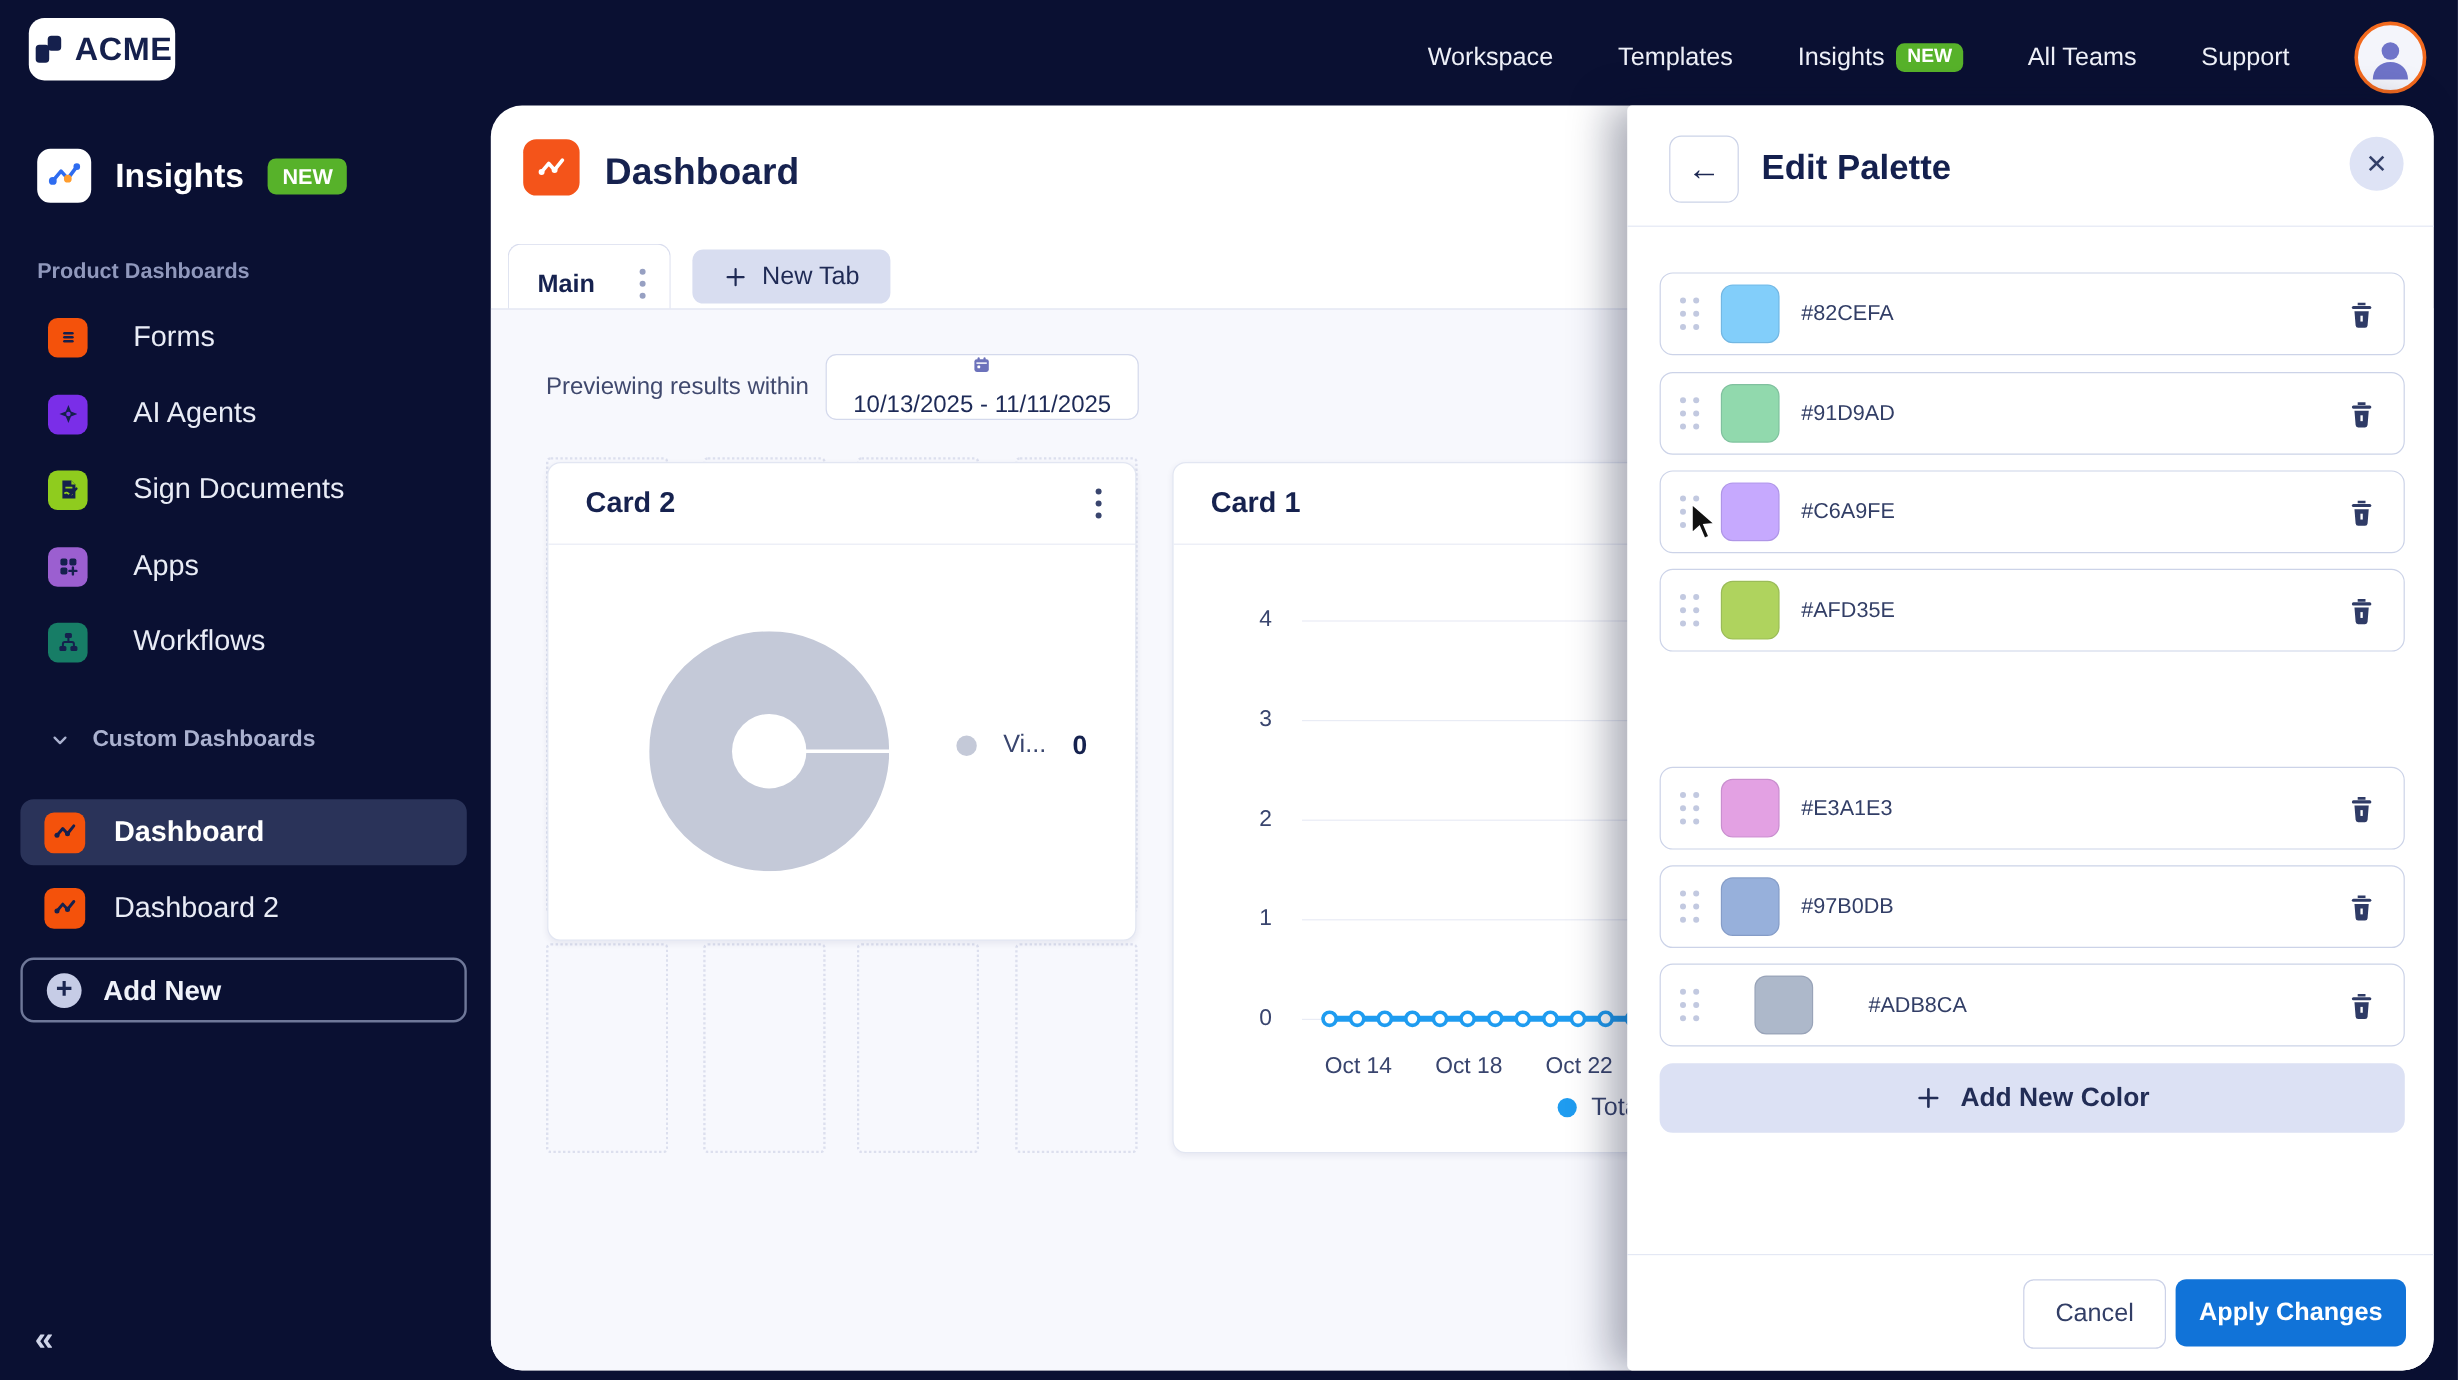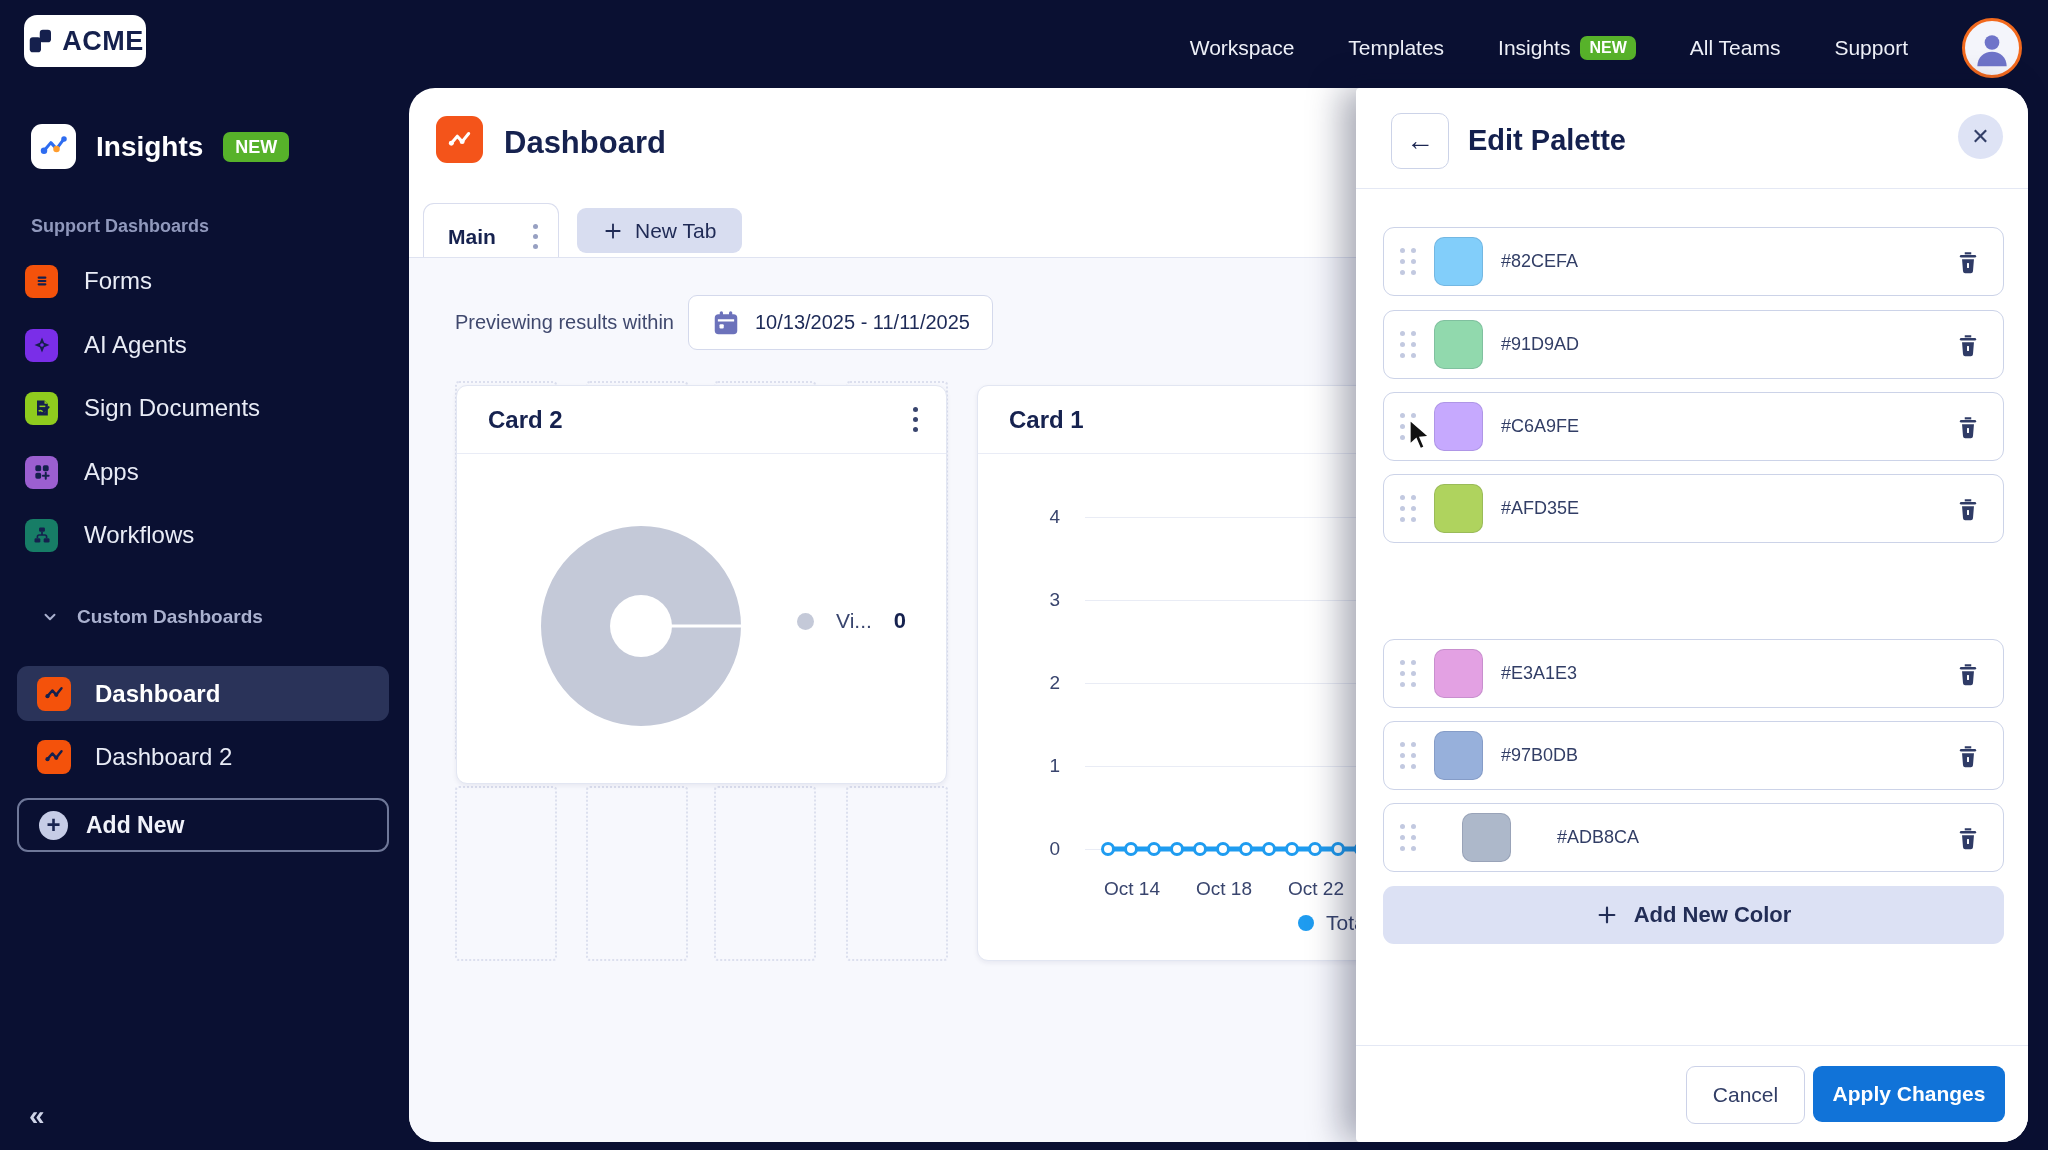--- a/index.html
+++ b/index.html
@@ -14,21 +14,21 @@
   .nav-item{color:#eef0f8;font-size:21px;display:flex;align-items:center;gap:10px;cursor:default;}
   .badge-new{background:#57b22a;color:#fff;font-weight:700;border-radius:7px;padding:4px 9px;font-size:16px;line-height:1;}
   #avatar{width:54px;height:54px;border-radius:50%;background:#f4f5fb;border:3px solid #f2691d;display:flex;align-items:center;justify-content:center;overflow:hidden;}
 
   
   #sidebar{position:absolute;left:0;top:88px;bottom:0;width:409px;}
   #sb-product{position:absolute;left:31px;top:36px;display:flex;align-items:center;gap:20px;}
   #sb-product .sb-logo{width:45px;height:45px;background:#fff;border-radius:11px;display:flex;align-items:center;justify-content:center;}
   #sb-product .sb-title{color:#fff;font-size:28px;font-weight:700;}
   .section-label{color:#9098bc;font-size:18px;font-weight:700;}
-  .sb-item{position:absolute;left:25px;display:flex;align-items:center;gap:26px;height:42px;}
+  .sb-item{position:absolute;left:40px;display:flex;align-items:center;gap:38px;height:42px;}
   .sb-icon{width:33px;height:33px;border-radius:8px;display:flex;align-items:center;justify-content:center;flex:0 0 auto;}
   .sb-label{color:#e9ecf6;font-size:24px;}
   .sb-row-sel{position:absolute;left:17px;width:372px;height:55px;border-radius:11px;display:flex;align-items:center;gap:24px;padding-left:20px;box-sizing:border-box;}
   .sb-row-sel .sb-icon{width:34px;height:34px;}
   #add-new-btn{position:absolute;left:17px;top:710px;width:372px;height:54px;border:2px solid #6f7899;border-radius:11px;display:flex;align-items:center;gap:18px;padding-left:20px;box-sizing:border-box;cursor:pointer;}
   #add-new-btn .plus-circ{width:29px;height:29px;border-radius:50%;background:#c6cce6;color:#1a2550;font-size:24px;font-weight:700;display:flex;align-items:center;justify-content:center;line-height:1;}
   #add-new-btn span.lbl{color:#f0f2fa;font-size:23px;font-weight:600;}
   #collapse{position:absolute;left:29px;bottom:18px;color:#cfd4e8;font-size:28px;font-weight:700;cursor:pointer;}
 
   
@@ -37,21 +37,21 @@
   #main-title{position:absolute;left:95px;top:37px;font-size:31px;font-weight:700;color:#16224f;}
   #tab-main{position:absolute;left:14px;top:115px;width:136px;height:66px;background:#fff;border:1px solid #d9ddee;border-bottom:none;border-radius:11px 11px 0 0;display:flex;align-items:center;box-sizing:border-box;}
   #tab-main .t-lbl{margin-left:24px;font-size:21px;font-weight:700;color:#16224f;}
   .kebab{display:inline-flex;flex-direction:column;gap:5px;align-items:center;cursor:pointer;}
   .kebab i{width:5px;height:5px;border-radius:50%;background:#97a0c2;display:block;}
   #tab-main .kebab{margin-left:auto;margin-right:20px;}
   #new-tab-btn{position:absolute;left:168px;top:120px;height:45px;padding:0 26px;background:#d8ddf0;border-radius:9px;display:flex;align-items:center;gap:12px;font-size:21px;color:#1f2a55;cursor:pointer;}
   #canvas{position:absolute;left:0;right:0;top:169px;bottom:0;background:#f7f8fd;border-top:1px solid #dfe3f1;}
   #preview-row{position:absolute;left:46px;top:37px;display:flex;align-items:center;gap:14px;}
   #preview-row .pv-lbl{font-size:20px;color:#40496e;}
-  #date-box{display:flex;align-items:center;gap:14px;background:#fff;border:1px solid #d4d9ec;border-radius:9px;height:53px;padding:0 22px;cursor:pointer;}
+  #date-box{display:flex;align-items:center;gap:14px;background:#fff;border:1px solid #d4d9ec;border-radius:9px;height:53px;padding:0 22px;cursor:pointer;flex-direction:column;}
   #date-box .dt{font-size:20px;font-weight:500;color:#1d2a57;}
   .grid-cell{position:absolute;width:102px;border:2px dotted #dcdfee;border-radius:4px;box-sizing:border-box;}
   .card{position:absolute;background:#fff;border:1px solid #e2e6f2;border-radius:11px;box-shadow:0 2px 5px rgba(25,35,90,.07);}
   .card-head{height:67px;border-bottom:1px solid #e9ecf6;display:flex;align-items:center;}
   .card-head .c-title{margin-left:31px;font-size:24px;font-weight:700;color:#16224f;}
   .card-head .kebab{margin-left:auto;margin-right:28px;}
   .card-head .kebab i{background:#39456e;}
   
   #donut-wrap{position:absolute;left:84px;top:140px;width:200px;height:200px;}
   #card2-legend{position:absolute;left:340px;top:222px;display:flex;align-items:center;gap:22px;}
@@ -130,21 +130,21 @@
           <polyline points="4,15 9.5,8.5 14,13.5 20,5.5" fill="none" stroke="#2e6cf0" stroke-width="2.4" stroke-linecap="round" stroke-linejoin="round"></polyline>
           <circle cx="4" cy="15" r="2.6" fill="#2e6cf0"></circle>
           <circle cx="14" cy="13.5" r="2.6" fill="#ff9d2e"></circle>
           <circle cx="20" cy="5.5" r="2.2" fill="#2e6cf0"></circle>
         </svg>
       </span>
       <span class="sb-title">Insights</span>
       <span class="badge-new" style="font-size:18px;padding:6px 12px;">NEW</span>
     </div>
 
-    <div class="abs section-label" style="left:31px;top:128px;">Support Dashboards</div>
+    <div class="abs section-label" style="left:31px;top:128px;">Product Dashboards</div>
 
     <div class="sb-item" style="top:172px;">
       <span class="sb-icon" style="background:#f4520b;">
         <svg width="20" height="20" viewBox="0 0 24 24">
             <rect x="5" y="3" width="14" height="18" rx="3" fill="none"></rect>
             <line x1="8" y1="8" x2="16" y2="8" stroke="#15204d" stroke-width="2.6" stroke-linecap="round"></line>
             <line x1="8" y1="12" x2="16" y2="12" stroke="#15204d" stroke-width="2.6" stroke-linecap="round"></line>
             <line x1="8" y1="16" x2="16" y2="16" stroke="#15204d" stroke-width="2.6" stroke-linecap="round"></line>
           </svg>
       </span>

